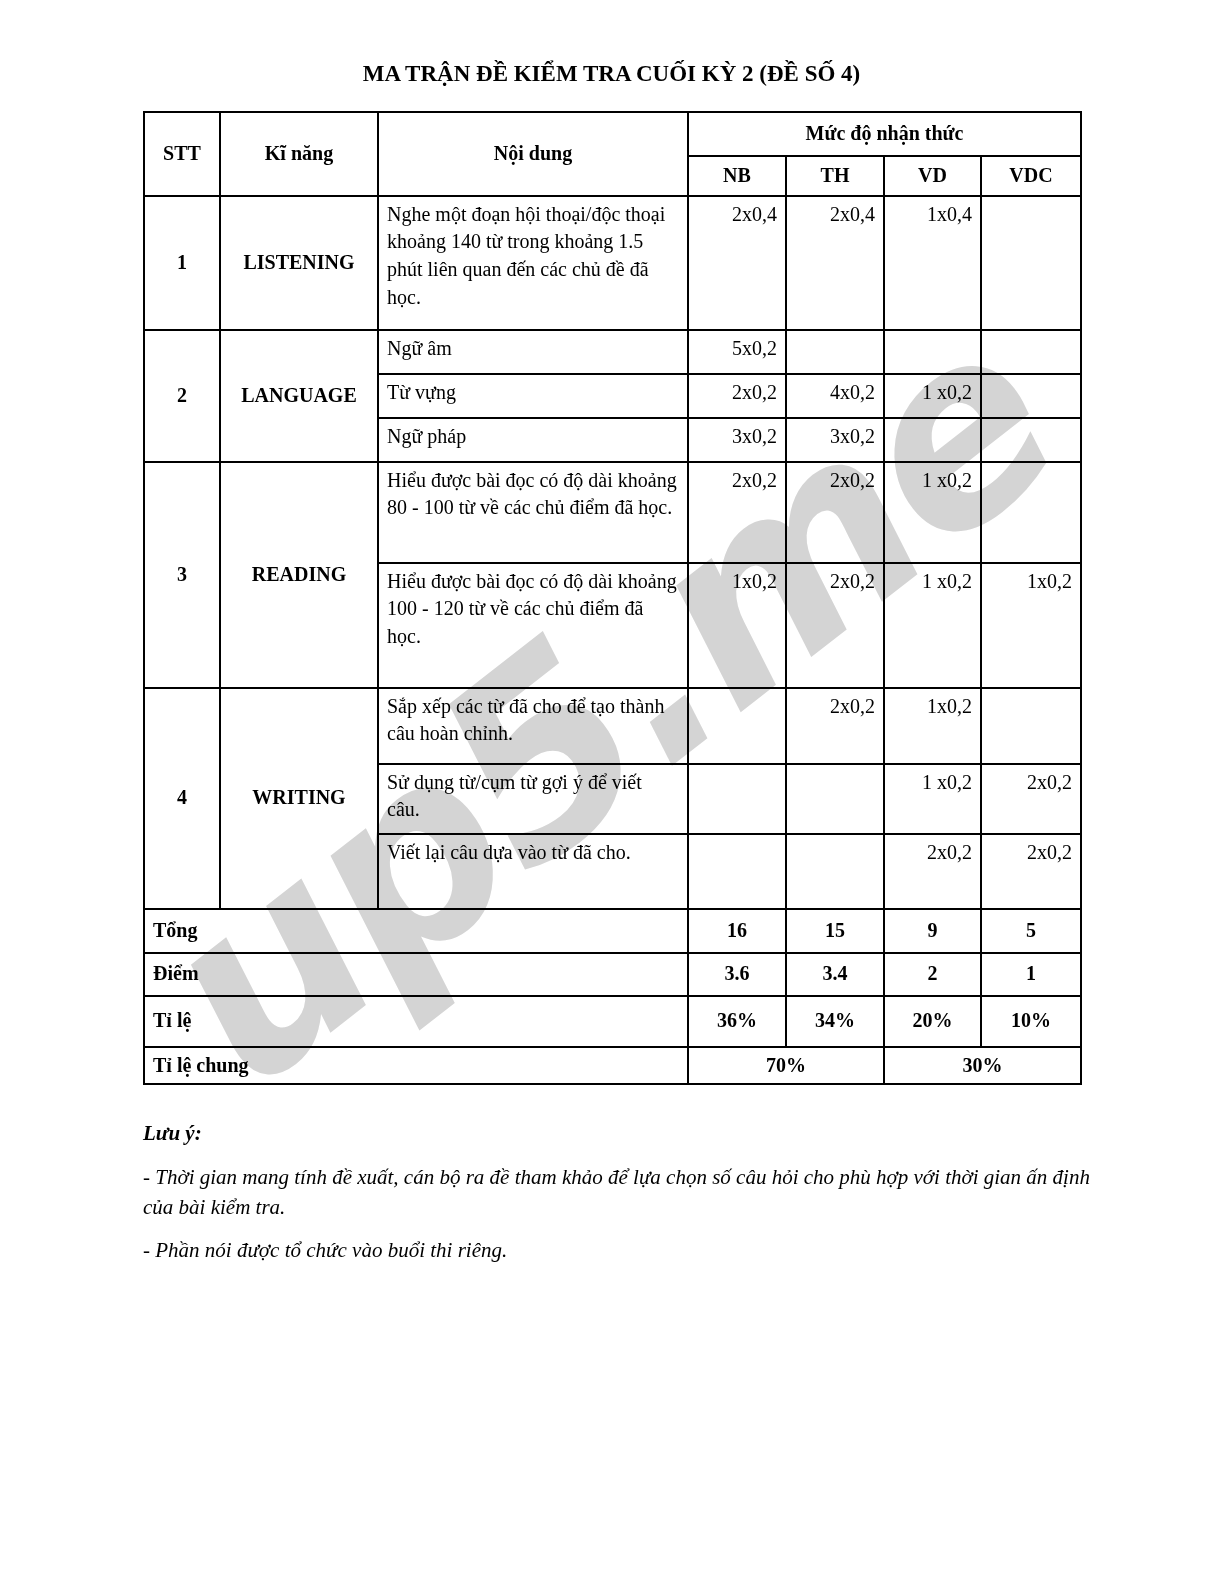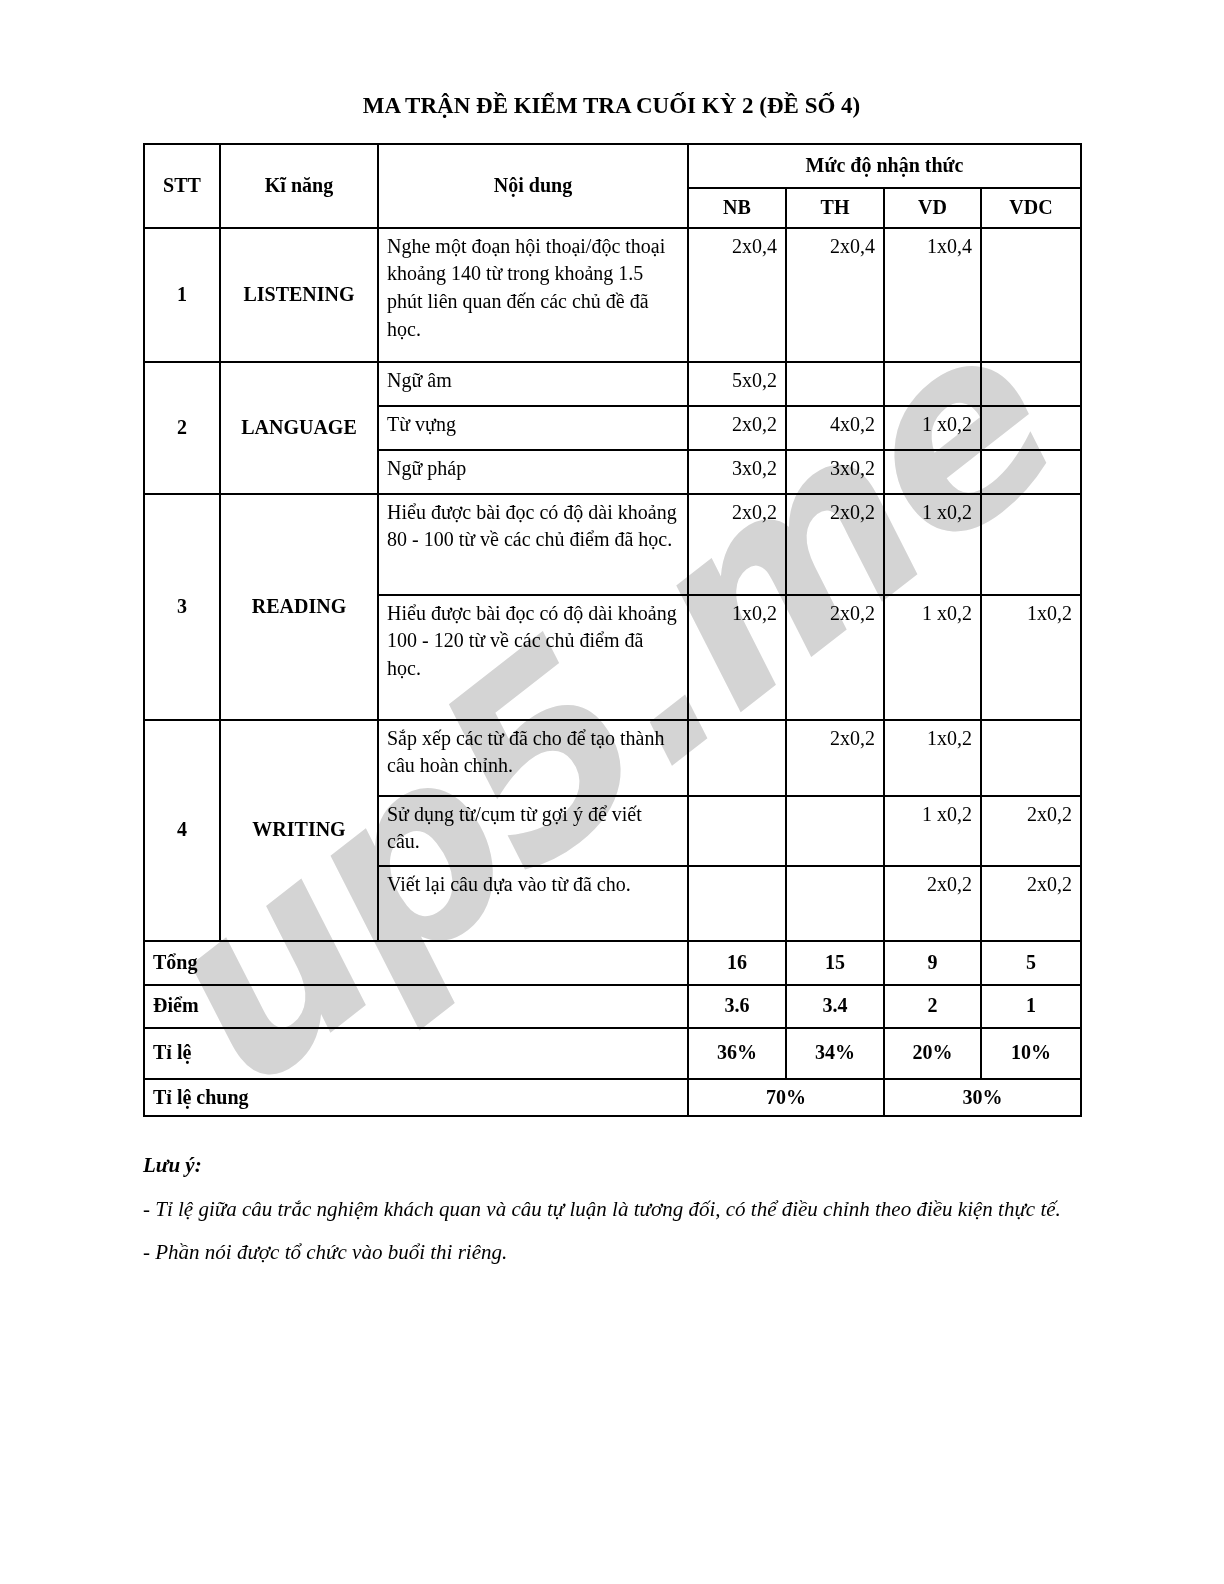--- a/index.html
+++ b/index.html
@@ -23,21 +23,21 @@
     font-style: italic;
     font-size: 255px;
     letter-spacing: -6px;
     white-space: nowrap;
     z-index: 0;
     user-select: none;
   }
   .content {
     position: relative;
     z-index: 1;
-    padding: 92px 144px 0 143px;
+    padding: 60px 144px 0 143px;
   }
   .title {
     text-align: center;
     font-size: 23px;
     font-weight: bold;
     line-height: 1.25;
   }
   .subtitle {
     text-align: center;
     font-size: 22px;
@@ -215,17 +215,17 @@
           <tr style="height: 36px;">
             <td class="cell-sum-label" colspan="3">Tỉ lệ chung</td>
             <td class="cell-sum-value" colspan="2">70%</td>
             <td class="cell-sum-value" colspan="2">30%</td>
           </tr>
         </tbody>
     </table>
 
     <div class="notes">
       <p class="notes-heading">Lưu ý:</p>
-      <p class="note">- Tỉ lệ giữa câu trắc nghiệm khách quan và câu tự luận là tương đối, có thể điều chỉnh theo điều kiện thực tế.</p>
+      <p class="note">- Thời gian mang tính đề xuất, cán bộ ra đề tham khảo để lựa chọn số câu hỏi cho phù hợp với thời gian ấn định của bài kiểm tra.</p>
       <p class="note">- Phần nói được tổ chức vào buổi thi riêng.</p>
     </div>
   </div>
 </div>
 
 </body></html>

